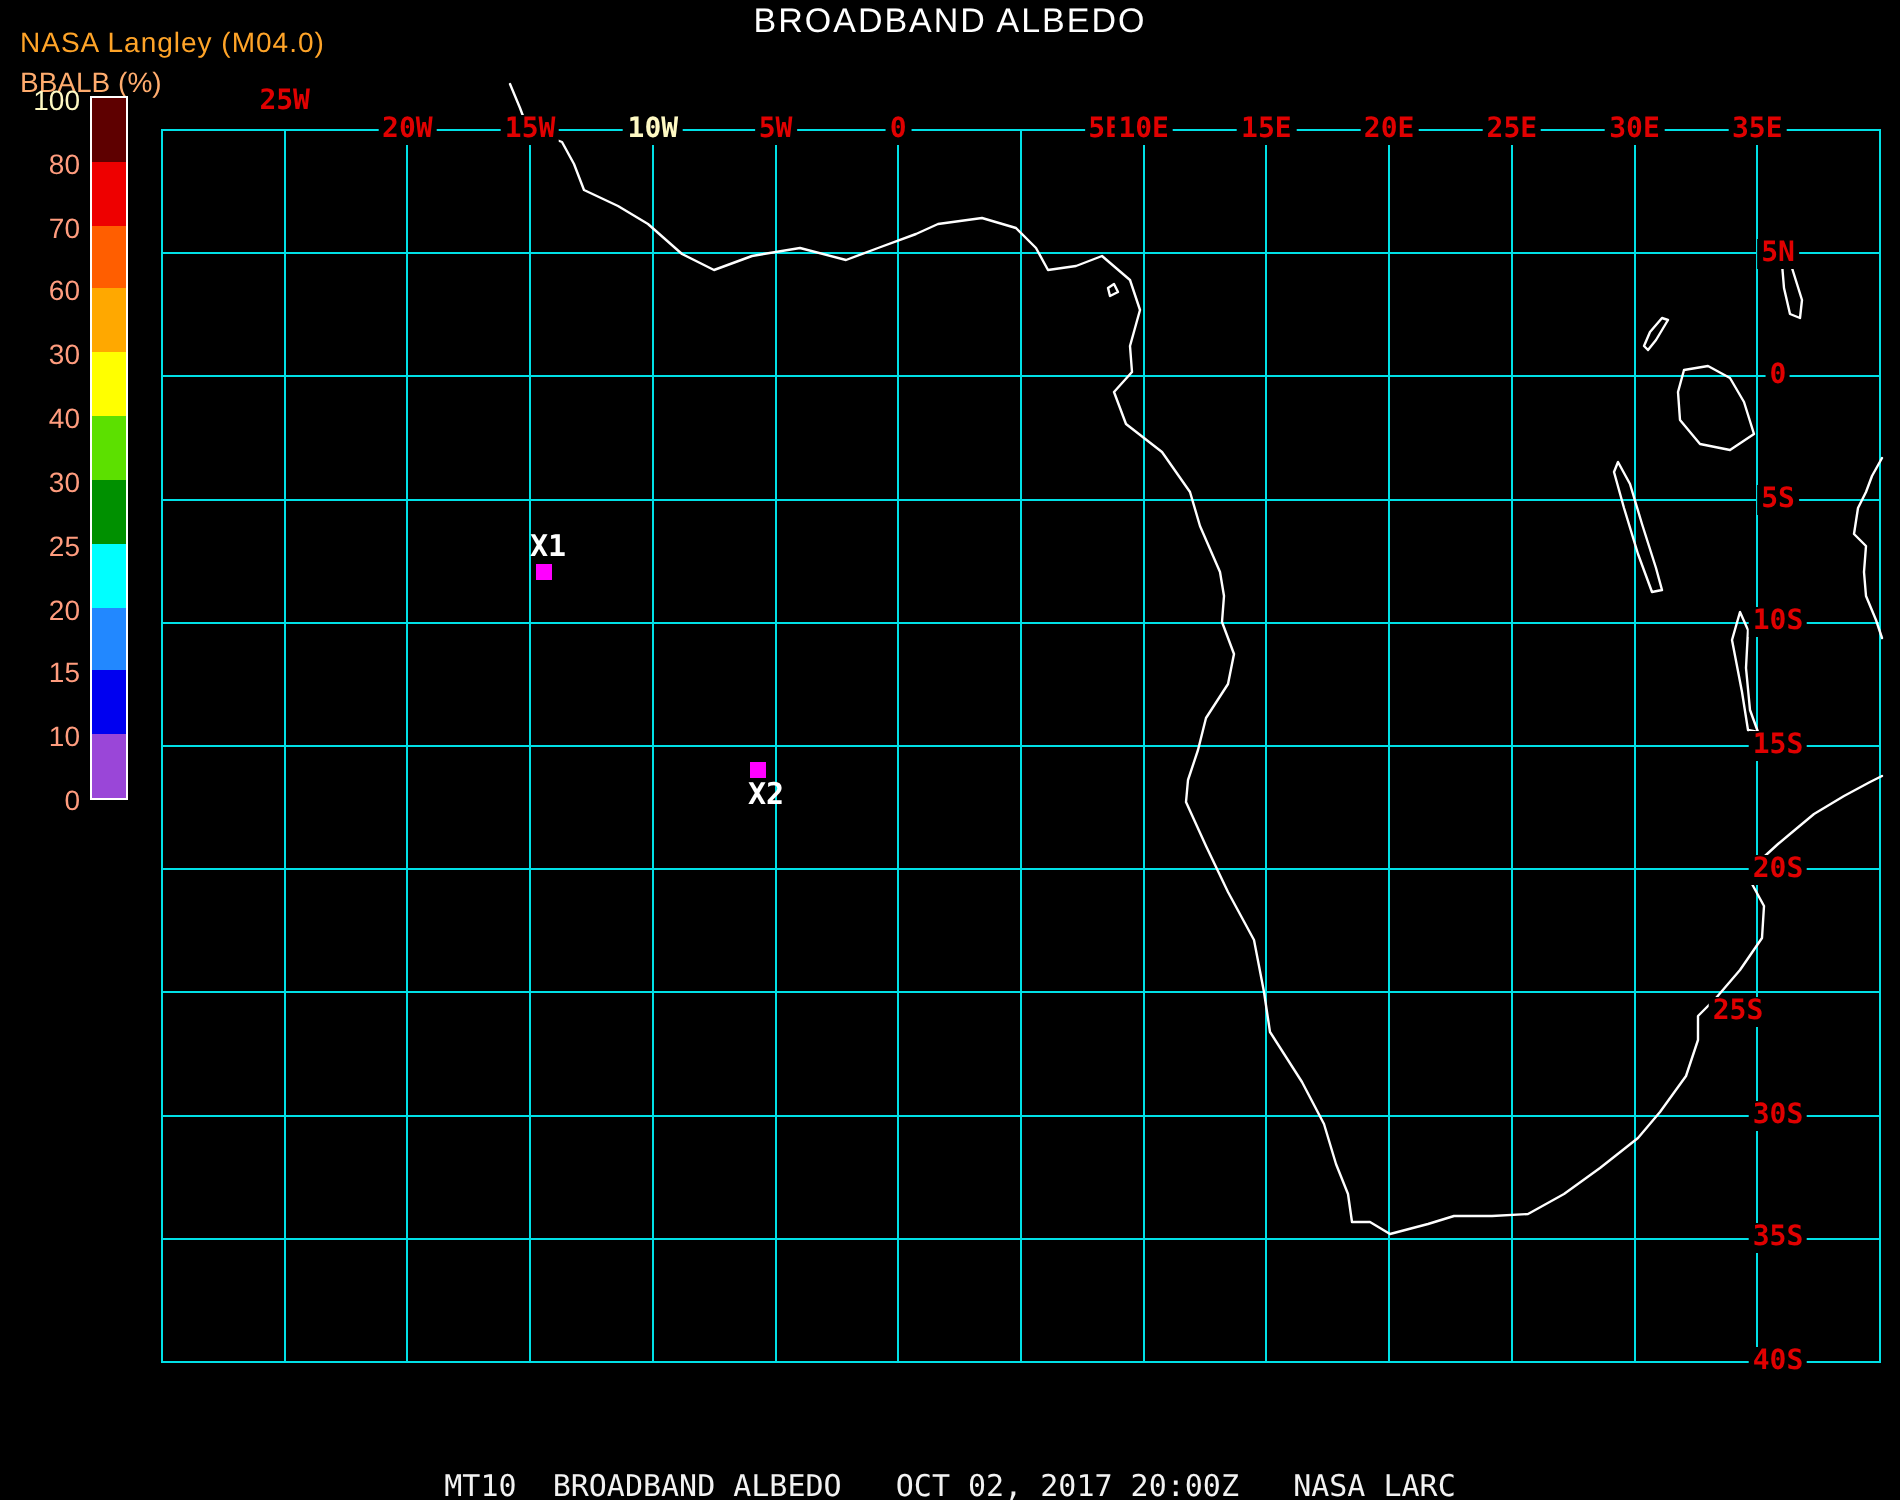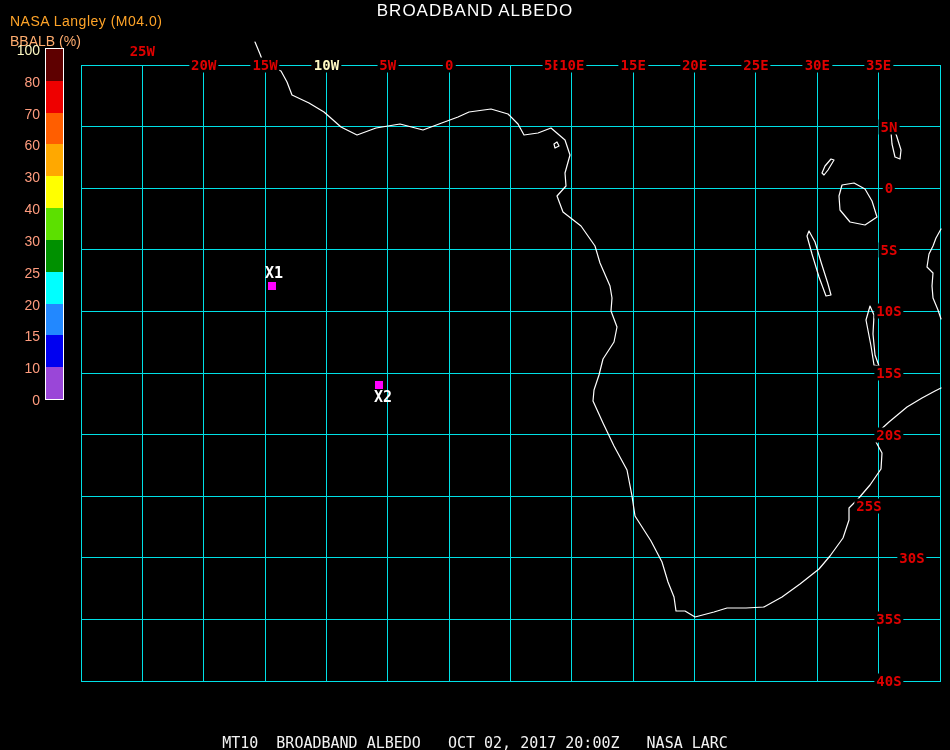--- a/index.html
+++ b/index.html
@@ -136,21 +136,21 @@
       <div class="lon-label" style="left: 878.643px; top: 65px; color: rgb(224, 0, 0);">35E</div>
     </div>
   <div class="abs" id="lat-labels" style="left:0;top:0;">
       <div class="lat-label" style="left: 889px; top: 126.6px; color: rgb(224, 0, 0);">5N</div>
       <div class="lat-label" style="left: 889px; top: 188.2px; color: rgb(224, 0, 0);">0</div>
       <div class="lat-label" style="left: 889px; top: 249.8px; color: rgb(224, 0, 0);">5S</div>
       <div class="lat-label" style="left: 889px; top: 311.4px; color: rgb(224, 0, 0);">10S</div>
       <div class="lat-label" style="left: 889px; top: 373px; color: rgb(224, 0, 0);">15S</div>
       <div class="lat-label" style="left: 889px; top: 434.6px; color: rgb(224, 0, 0);">20S</div>
       <div class="lat-label" style="left: 869px; top: 496.2px; color: rgb(224, 0, 0); margin-top: 10px;">25S</div>
-      <div class="lat-label" style="left: 889px; top: 557.8px; color: rgb(224, 0, 0); margin-left: 23px;">30S</div>
+      <div class="lat-label" style="left: 889px; top: 557.8px; color: rgb(224, 0, 0);">30S</div>
       <div class="lat-label" style="left: 889px; top: 619.4px; color: rgb(224, 0, 0);">35S</div>
       <div class="lat-label" style="left: 889px; top: 681px; color: rgb(224, 0, 0);">40S</div>
     </div>
 
   <div class="abs" id="markers" style="left:0;top:0;">
       <div class="marker-square" style="left: 268px; top: 282px; background: rgb(255, 0, 255);"></div>
       <div class="marker-label" style="left: 265px; top: 266px;">X1</div>
       <div class="marker-square" style="left: 375px; top: 381px; background: rgb(255, 0, 255);"></div>
       <div class="marker-label" style="left: 374px; top: 390px;">X2</div>
     </div>

